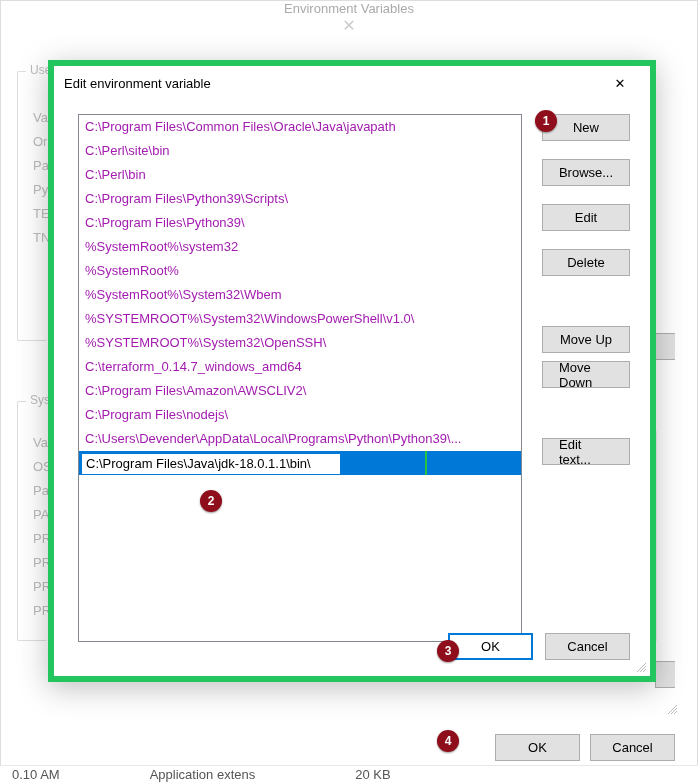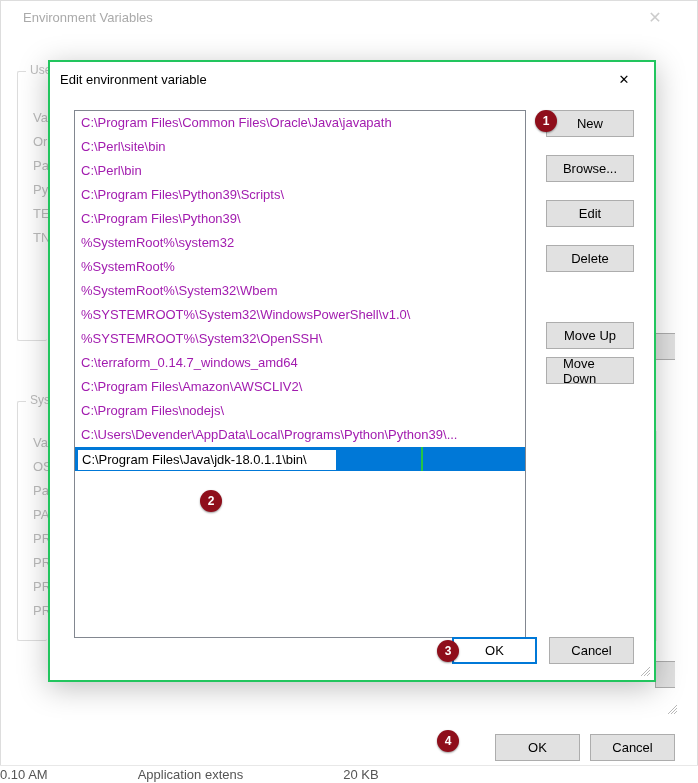--- a/index.html
+++ b/index.html
@@ -1,20 +1,20 @@
 <!DOCTYPE html>
 <html><head>
 <meta charset="utf-8">
 <style>
   * { box-sizing: border-box; margin: 0; padding: 0; font-family: "Segoe UI", Tahoma, sans-serif; font-size: 13px; }
   body { width: 698px; height: 783px; background: #f0f0f0; position: relative; overflow: hidden; }
 
   
   .parent-dialog { position: absolute; top: 0; left: 0; width: 698px; height: 783px; background: #fff; border: 1px solid #ddd; }
-  .parent-title-bar { height: 32px; display:flex; align-items:center; padding:0 22px; color:#aaa; }
+  .parent-title-bar { height: 32px; display:flex; align-items:center; padding:0 22px; color:#aaa;flex-direction:column; }
   .parent-title-bar .title { flex:1; font-size:13px; }
   .parent-close { width:40px; text-align:center; color:#ccc; font-size:16px; }
 
   .groupbox { position:absolute; border:1px solid #ddd; background:#fff; border-radius:2px; }
   .groupbox .legend { position:absolute; top:-9px; left:8px; background:#fff; padding:0 4px; color:#bbb; font-size:12px; }
   .user-group { left:16px; top:70px; width:30px; height:270px; border-right:none; }
   .sys-group  { left:16px; top:400px; width:30px; height:240px; border-right:none; }
 
   .peek-list { position:absolute; left:32px; width:30px; overflow:hidden; color:#bbb; font-size:12px; line-height:24px; }
   .user-peek { top:105px; }
@@ -22,21 +22,21 @@
 
   .parent-btn-row { position:absolute; right:22px; display:flex; gap:10px; }
   .parent-btn-row.mid1 { top:332px; }
   .parent-btn-row.mid2 { top:660px; }
   .parent-btn-row.bottom { top:733px; }
   .win-btn { min-width:85px; height:27px; background:#e1e1e1; border:1px solid #adadad; display:inline-flex; align-items:center; justify-content:center; cursor:pointer; font-size:13px; padding:11px 16px; }
   .win-btn.primary { background:#fff; border:2px solid #0078d7; }
   .peek-btn { width:20px; height:27px; background:#e1e1e1; border:1px solid #adadad; border-right:none; }
 
   
-  .edit-dialog { position:absolute; top:60px; left:48px; width:608px; height:622px; background:#fff; border:2px solid #22c55e; box-shadow:0 6px 28px rgba(0,0,0,.25); }
+  .edit-dialog { position:absolute; top:60px; left:48px; width:608px; height:622px; background:#fff; border:6px solid #22c55e; box-shadow:0 6px 28px rgba(0,0,0,.25); }
   .edit-title-bar { height:34px; display:flex; align-items:center; padding:0 10px; }
   .edit-title-bar .title { flex:1; font-size:13px; color:#000; }
   .edit-close { width:40px; height:30px; display:flex; align-items:center; justify-content:center; cursor:pointer; }
 
   .edit-body { display:flex; padding:14px 20px 0 24px; gap:20px; }
   .path-list { flex:1; height:528px; border:1px solid #828790; background:#fff; overflow:hidden; }
   .path-item { height:24px; line-height:24px; padding:0 6px; font-size:13px; color:#a21caf; white-space:nowrap; overflow:hidden; text-overflow:ellipsis; cursor:pointer; }
   .path-item.selected-row { background:#0078d7; color:#fff; padding:12px; position:relative; }
   .inline-edit-wrap { position:absolute; top:-3px; left:-2px; width:350px; height:30px; border:2px solid #26c446; background:rgba(255,255,255,0); padding:2px; }
   .inline-edit { width:260px; height:22px; border:1px solid #0078d7; background:#fff; color:#000; font-size:13px; padding:0 4px; outline:none; }
@@ -51,21 +51,21 @@
 
   .scrollbar-y { position:absolute; width:17px; background:#f0f0f0; border-left:1px solid #e8e8e8; }
   .sb-btn { height:17px; background:#f0f0f0; display:flex; align-items:center; justify-content:center; color:#606060; font-size:9px; }
   .sb-thumb { position:absolute; left:2px; right:2px; background:#cdcdcd; }
 
   .resize-grip { position:absolute; right:4px; bottom:4px; width:12px; height:12px; background:
     linear-gradient(135deg, transparent 0 60%, #b8b8b8 60% 66%, transparent 66% 72%, #b8b8b8 72% 78%, transparent 78% 84%, #b8b8b8 84% 90%, transparent 90%); }
 
   
   .status-peek { position:absolute; left:0; right:0; bottom:0; height:18px; background:#fff; border-top:1px solid #e8e8e8; color:#555; font-size:11px; display:flex; align-items:center; }
-  .status-peek span { }
+  .status-peek span { margin-left:12px; }
 
   
   .badge { position:absolute; width:22px; height:22px; border-radius:50%; background:#8f0e1b; color:#fff; font-weight:bold; font-size:12px; display:flex; align-items:center; justify-content:center; box-shadow:0 1px 2px rgba(0,0,0,.4); z-index:50; }
 </style>
 </head>
 <body>
 
 <div class="parent-dialog">
   <div class="parent-title-bar">
     <span class="title">Environment Variables</span>
@@ -148,20 +148,21 @@
         </div>
       </div>
 
     <div class="edit-btn-col">
       <div class="win-btn col-gap-sm">New</div>
       <div class="win-btn col-gap-sm">Browse...</div>
       <div class="win-btn col-gap-sm">Edit</div>
       <div class="win-btn col-gap-lg">Delete</div>
       <div class="win-btn">Move Up</div>
       <div class="win-btn col-gap-lg">Move Down</div>
+      <div class="win-btn">Edit text...</div>
     </div>
   </div>
 
   <div class="edit-footer">
     <div class="win-btn primary">OK</div>
     <div class="win-btn">Cancel</div>
   </div>
   <div class="resize-grip"></div>
 </div>
 

